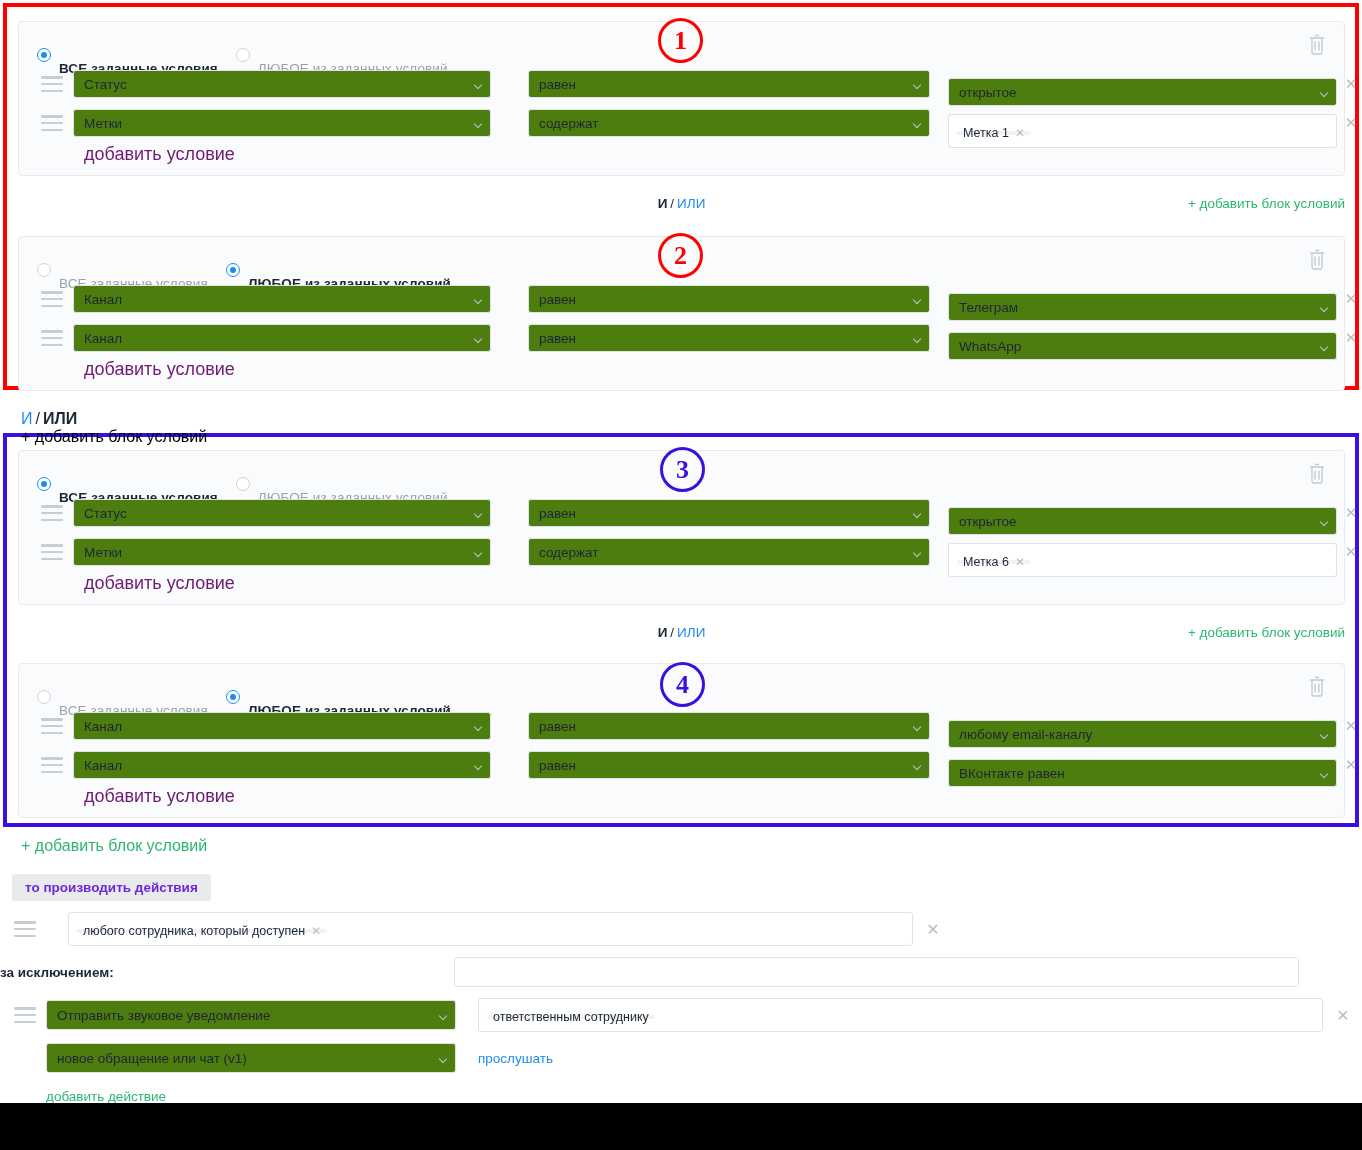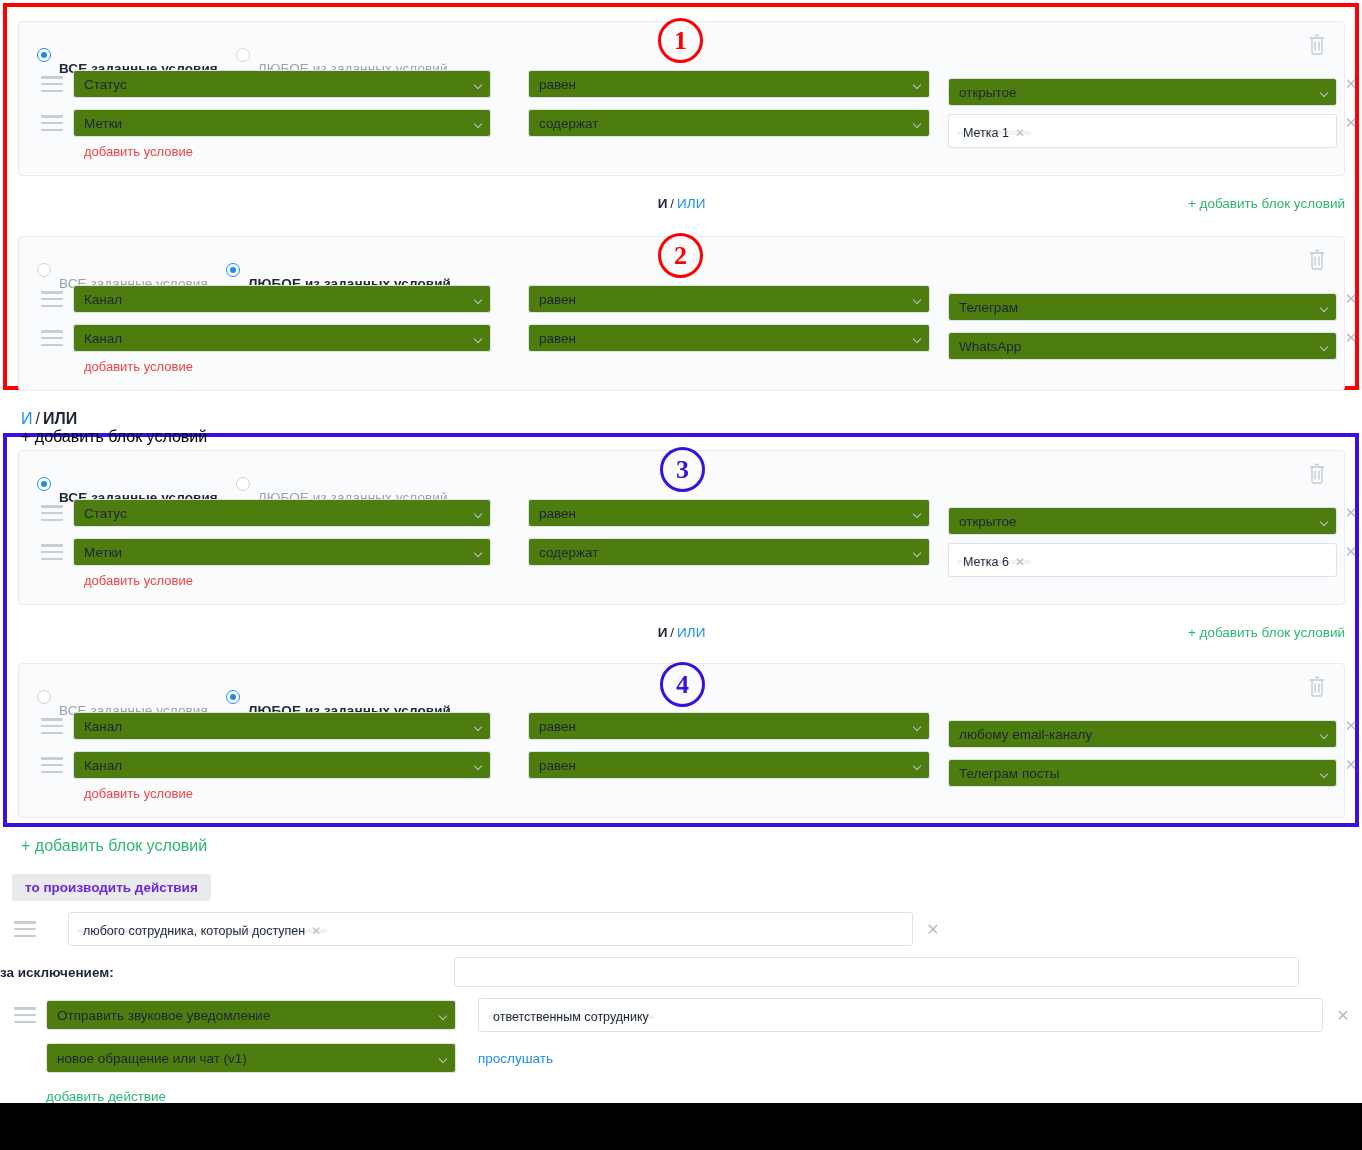--- a/index.html
+++ b/index.html
@@ -207,22 +207,22 @@
     font-size: 15px;
     cursor: pointer;
     line-height: 28px;
     user-select: none;
   }
 
   .add-cond {
     position: absolute;
     left: 65px;
     top: 122px;
-    font-size: 13px;
-    color: #ef4444;
+    font-size: 18px;
+    color: #701a75;
     cursor: pointer;
   }
 
   
   .sep {
     position: absolute;
     height: 22px;
     left: 18px;
     width: 1327px;
   }
@@ -614,21 +614,21 @@
           <span>Канал</span>
           <span class="caret"></span>
         </div>
         <span class="col-gap"></span>
         <div class="sel col-op">
           <span>равен</span>
           <span class="caret"></span>
         </div>
         <span class="col-gap"></span>
         <div class="sel col-val">
-          <span>Телеграм посты</span>
+          <span>ВКонтакте равен</span>
           <span class="caret"></span>
         </div>
         <span class="row-x">✕</span>
       </div>
       <div class="add-cond">добавить условие</div>
     </div>
 
     <div id="sep-last" class="sep-outer">
       <div class="andor">+ добавить блок условий</div>
     </div>

